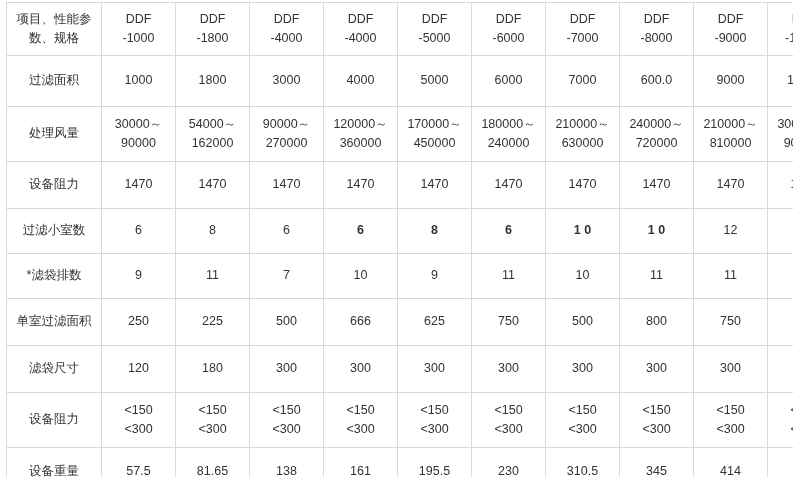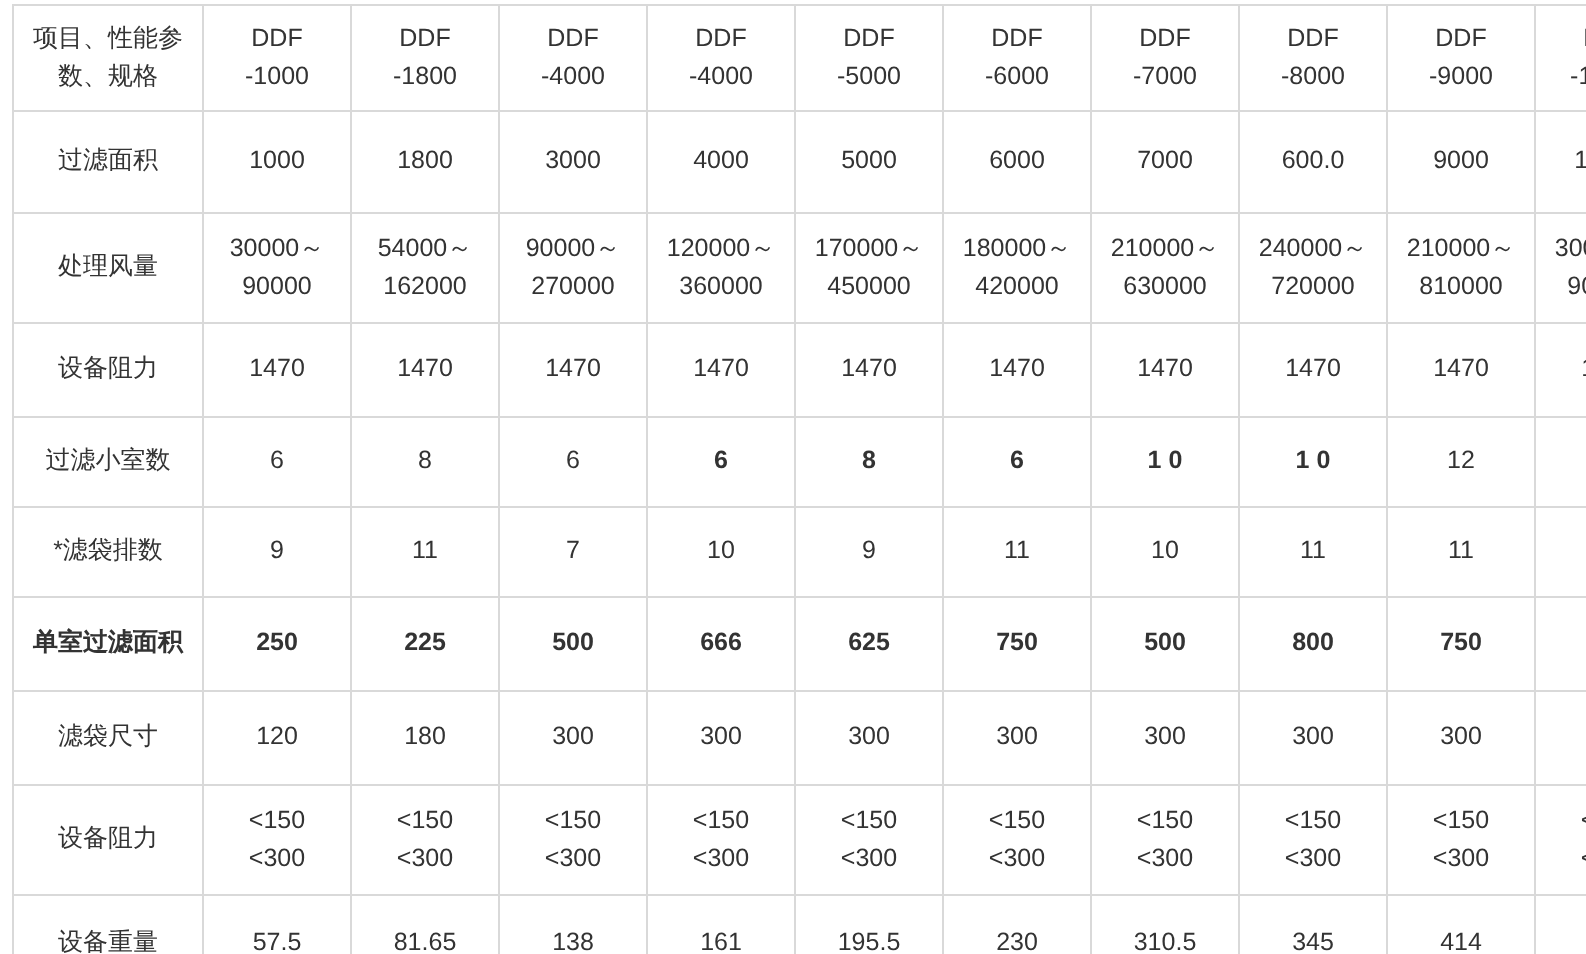--- a/index.html
+++ b/index.html
@@ -41,21 +41,21 @@
   }
   .two-line span {
     display: block;
   }
   tr.r-header td { height: 46px; }
   tr.r-area td { height: 44px; }
   tr.r-air td { height: 48px; }
   tr.r-res td { height: 40px; }
   tr.r-cham td { height: 38px; }
   tr.r-bags td { height: 38px; }
-  tr.r-single td { height: 40px; font-weight: bold; }
+  tr.r-single td { height: 40px; }
   tr.r-size td { height: 40px; }
   tr.r-temp td { height: 48px; }
   tr.r-weight td { height: 42px; }
   .bold { font-weight: bold; }
 </style>
 </head>
 <body>
 
 <table id="spec-table">
   <tbody>
@@ -137,21 +137,21 @@
       <td class="cell two-line">
         <span>120000～</span>
         <span>360000</span>
       </td>
       <td class="cell two-line">
         <span>170000～</span>
         <span>450000</span>
       </td>
       <td class="cell two-line">
         <span>180000～</span>
-        <span>420000</span>
+        <span>240000</span>
       </td>
       <td class="cell two-line">
         <span>210000～</span>
         <span>630000</span>
       </td>
       <td class="cell two-line">
         <span>240000～</span>
         <span>720000</span>
       </td>
       <td class="cell two-line">

